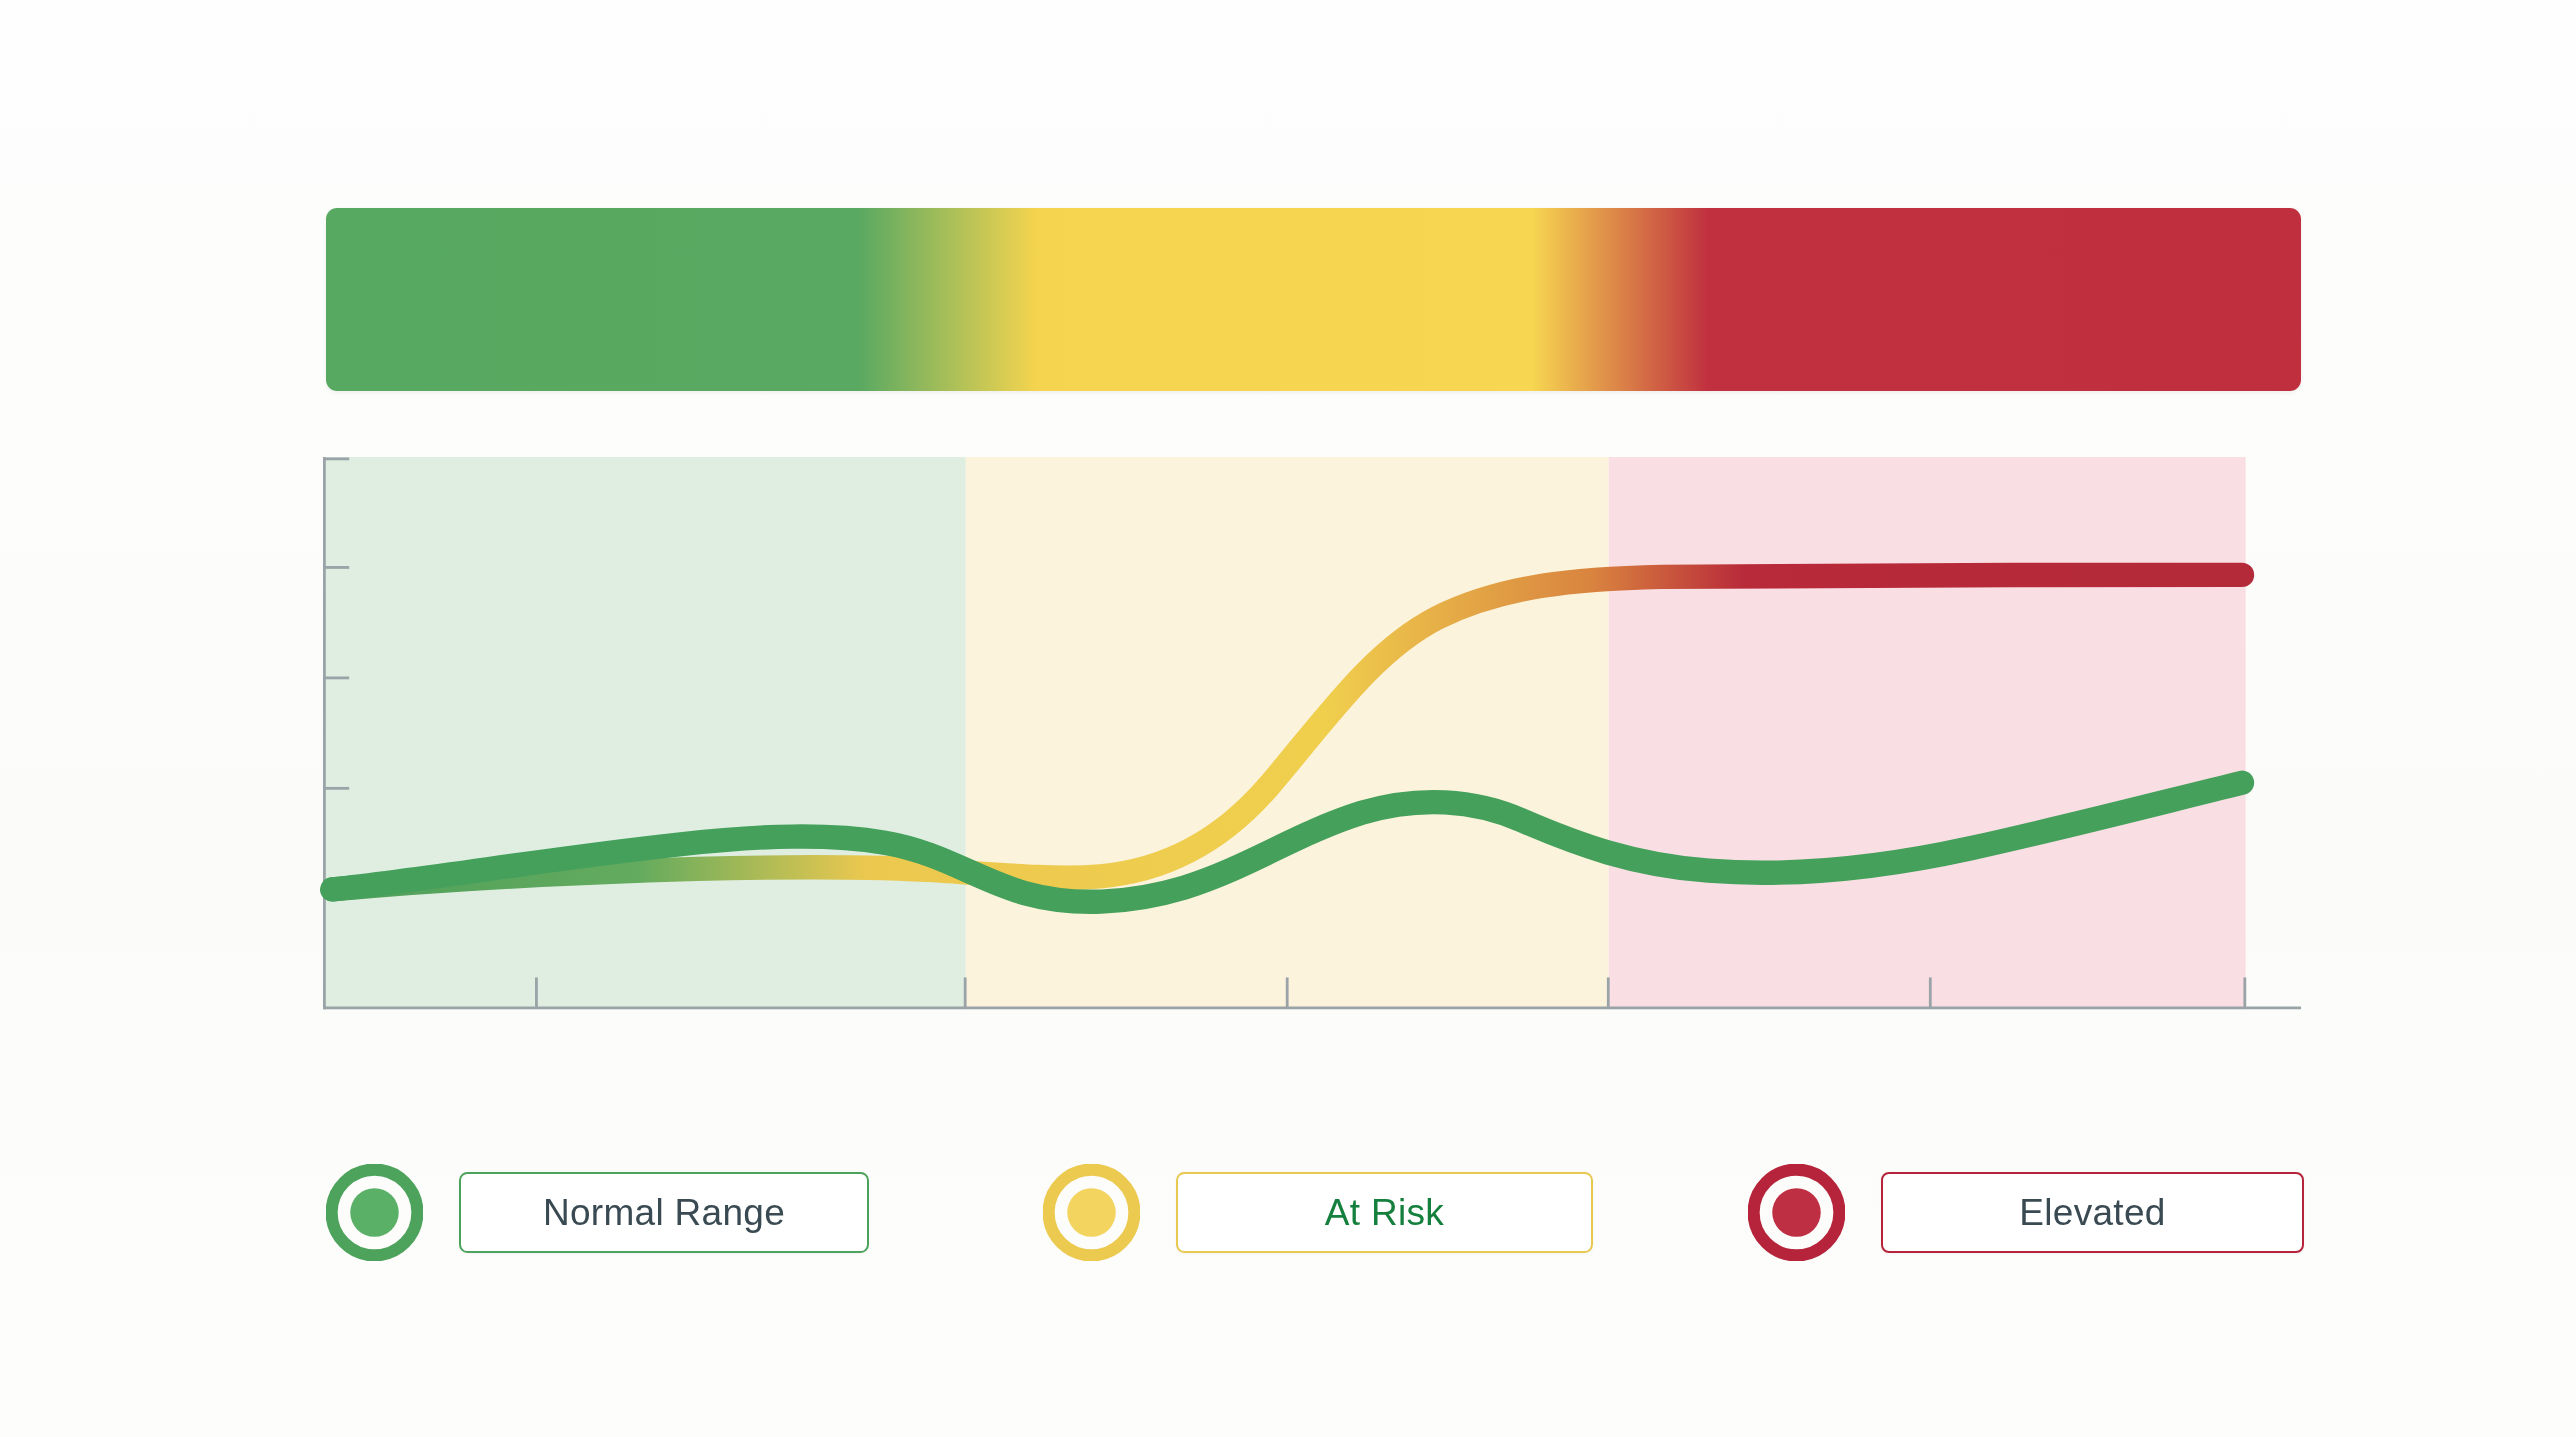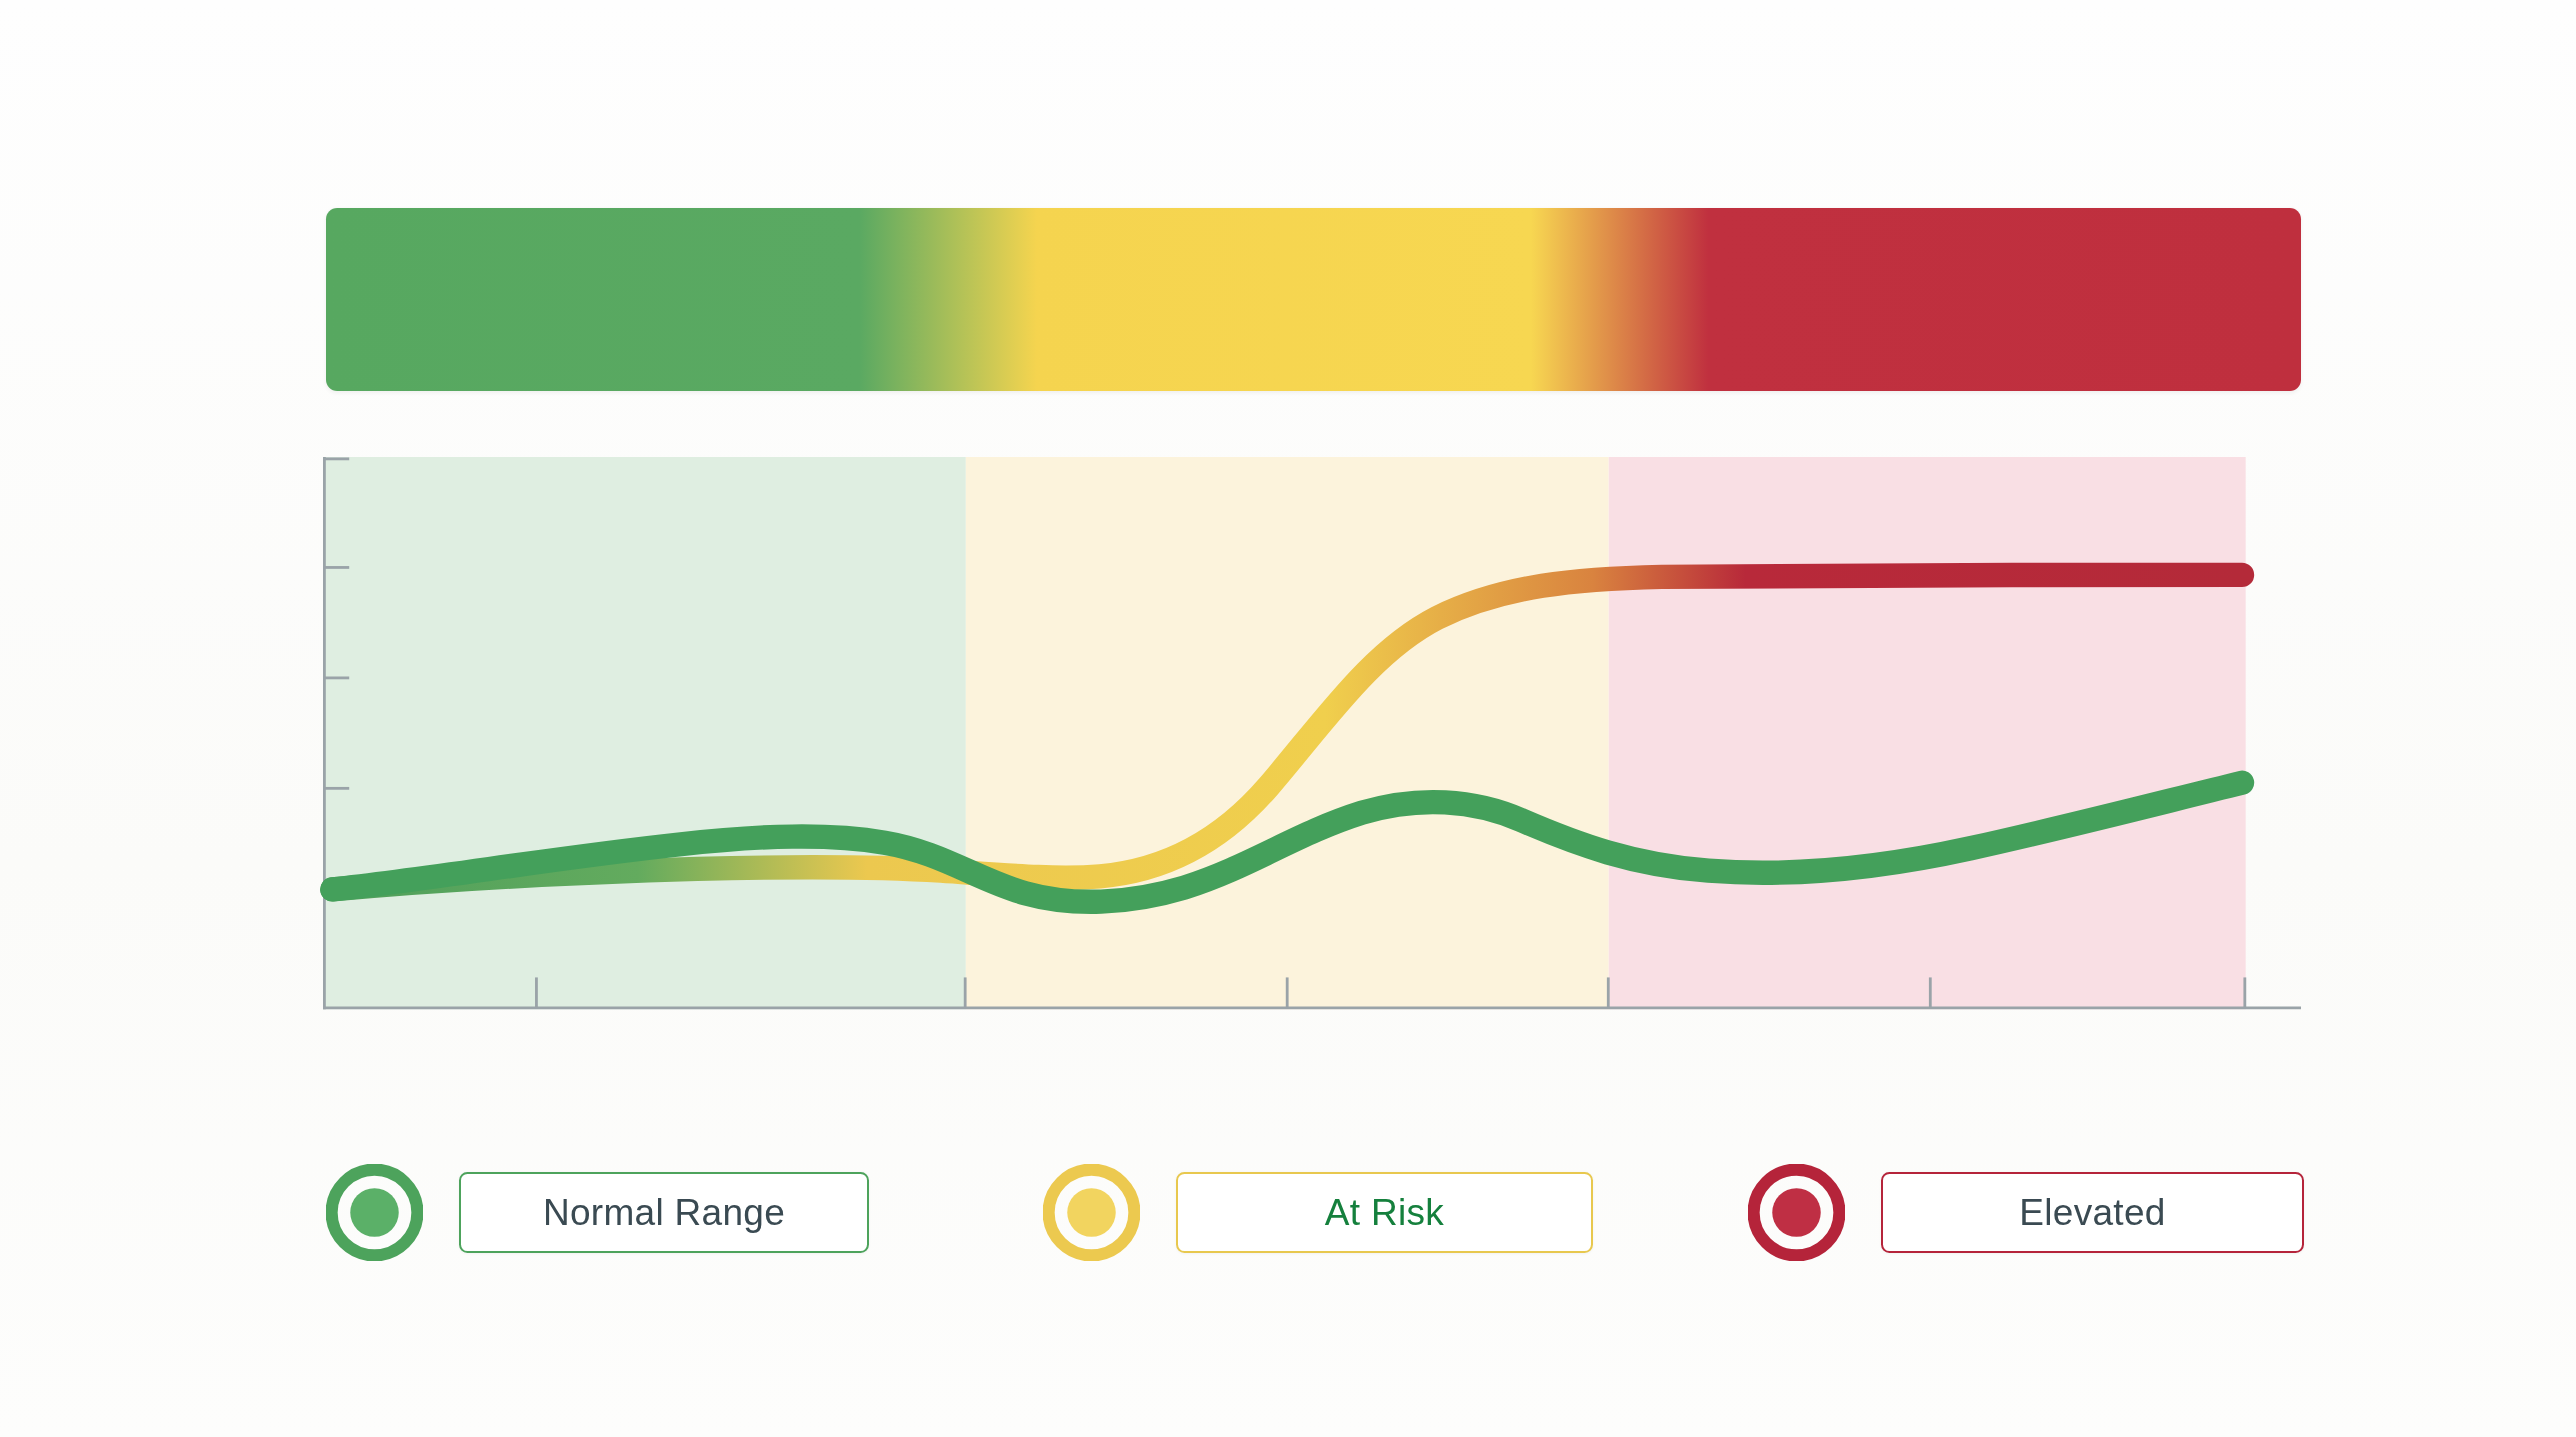--- a/index.html
+++ b/index.html
@@ -95,21 +95,21 @@
     color: #3a4a52;
     font-family: "Liberation Sans", sans-serif;
     white-space: nowrap;
   }
 
   
   #legend-item-0 { margin-right: 174px; }
   #legend-item-1 { margin-right: 155px; }
 
   #legend-item-1 .legend-pill { min-width: 417px; }
-  #legend-item-2 .legend-pill { min-width: 423px; }
+  #legend-item-2 .legend-pill { min-width: 423px; border-radius: 8px; }
 </style>
 </head>
 <body>
 
 <div id="canvas">
 
   <div id="status-bar-wrap">
     <div id="status-bar" style="background: linear-gradient(90deg, rgb(87, 168, 96) 0%, rgb(90, 169, 98) 27%, rgb(245, 212, 79) 36%, rgb(247, 215, 81) 61%, rgb(192, 48, 63) 70%, rgb(191, 47, 62) 100%); border-radius: 11.2px;"></div>
   </div>
 

